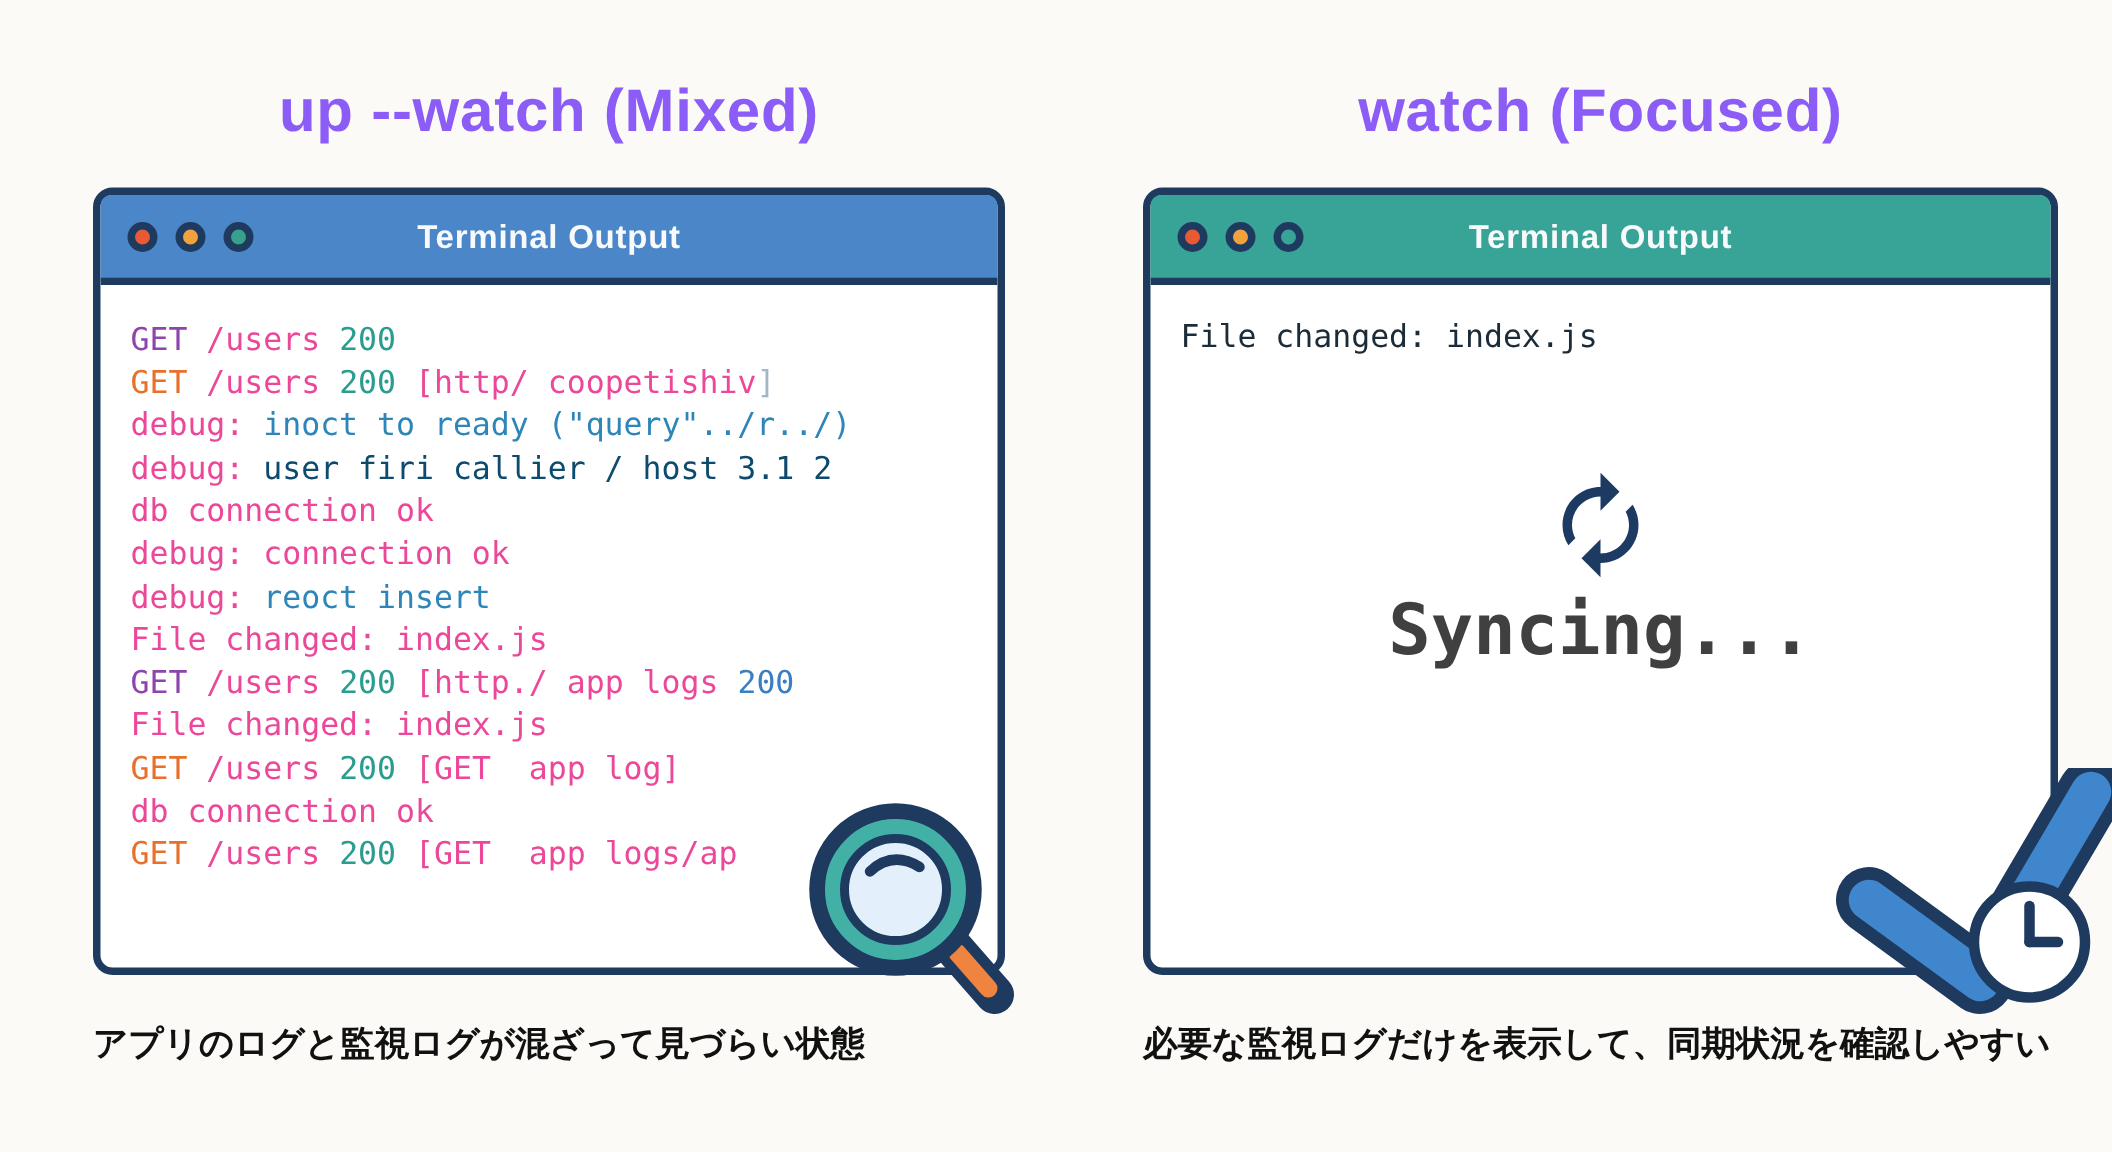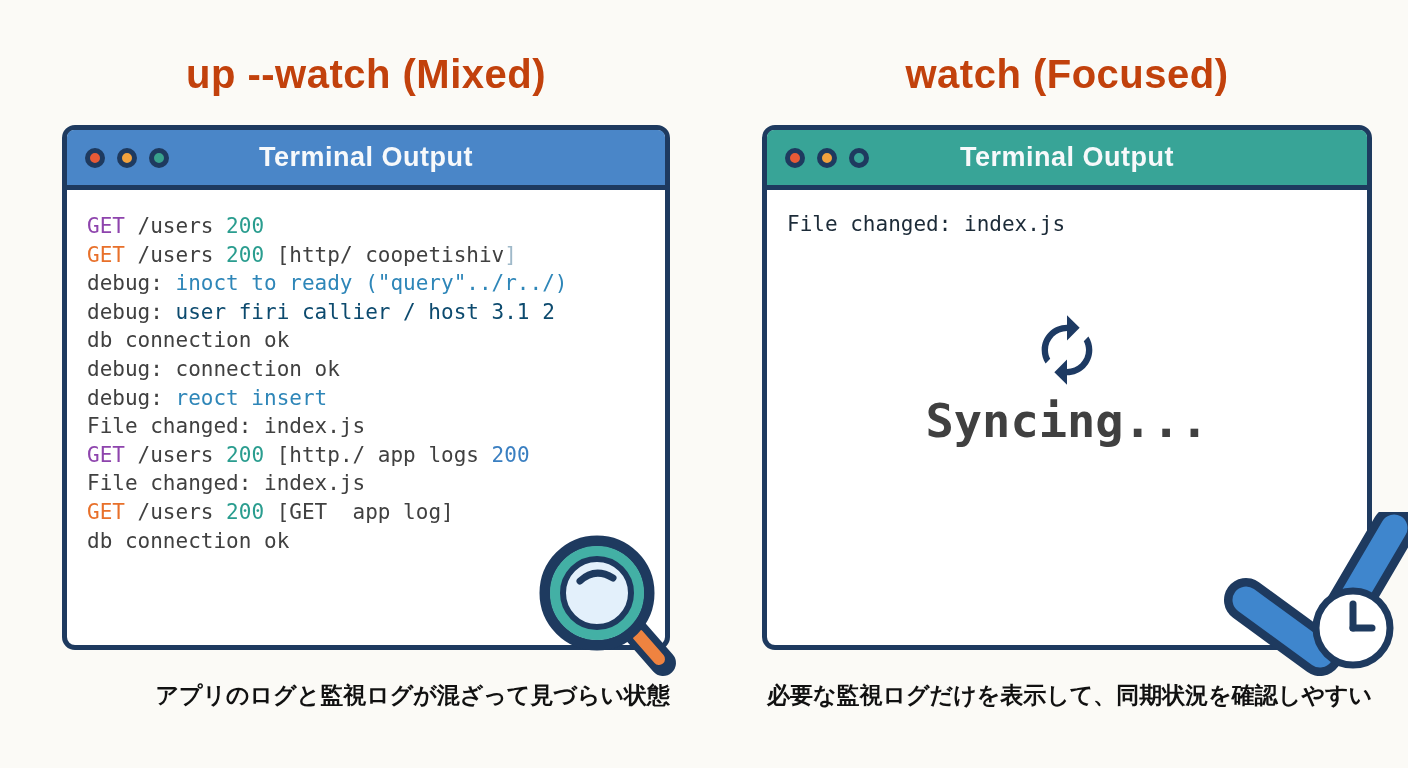--- a/index.html
+++ b/index.html
@@ -7,49 +7,49 @@
   body { font-family:"Liberation Sans", sans-serif; background:#fbfaf6; }
   .canvas { position:relative; width:1408px; height:768px; background:#fbfaf6; }
 
   .col { position:absolute; top:0; height:768px; }
   .col-left  { left:62px;  width:608px; }
   .col-right { left:738px; width:610px;margin-left:24px; }
 
   .panel-title {
     position:absolute; top:52px; left:0; width:100%;
     text-align:center; font-size:40px; font-weight:800;
-    color:#c2410c; letter-spacing:0.5px;
+    color:#8b5cf6; letter-spacing:0.5px;
   }
 
   .terminal {
     position:absolute; top:125px; left:0; width:100%; height:525px;
     background:#ffffff; border:5px solid #1e3a5f; border-radius:13px;
   }
   .t-header {
     position:relative; height:60px; display:flex; align-items:center;
     padding:0 18px; border-bottom:5px solid #1e3a5f;
     border-radius:7px 7px 0 0;
   }
   .t-title {
     position:absolute; left:0; right:0; text-align:center;
-    color:#f7f9fb; font-size:27px; font-weight:700; letter-spacing:0.5px;
+    color:#f7f9fb; font-size:22px; font-weight:700; letter-spacing:0.5px;
   }
   .dots { position:relative; display:flex; gap:12px; z-index:2; }
   .dot {
     width:20px; height:20px; border-radius:50%;
     border:5px solid #1e3a5f; background:transparent;
   }
 
   .t-body {
     position:relative; padding:22px 20px; height:455px; overflow:hidden;
     font-family:"DejaVu Sans Mono", monospace; font-size:21px;
   }
   .log-line { white-space:pre; line-height:28.6px; }
 
-  .c-dark     { color:#404040; }
+  .c-dark     { color:#ec4899; }
   .c-purple   { color:#8e44ad; }
   .c-orange   { color:#e8702a; }
   .c-teal     { color:#2a9d8f; }
   .c-cyan     { color:#2e86b8; }
   .c-tealcyan { color:#0c4a6e; }
   .c-blue     { color:#3a7fc1; }
   .c-light    { color:#9fb9c9; }
 
   .r-first-line {
     position:absolute; top:22px; left:20px;
@@ -57,21 +57,21 @@
     white-space:pre;
   }
   .sync-icon-wrap { position:absolute; top:122px; left:0; width:100%; text-align:center; }
   .syncing-text {
     position:absolute; top:203px; left:0; width:100%;
     text-align:center; font-size:47px; font-weight:800; color:#404040;
   }
 
   .caption {
     position:absolute; top:680px; left:0; width:100%;
-    text-align:right; font-size:23px; font-weight:700; color:#111111;
+    text-align:left; font-size:23px; font-weight:700; color:#111111;
   }
 
   .corner-icon { position:absolute; z-index:5; }
   .magnifier-pos { left:473px; top:531px; }
   .check-pos    { left:458px; top:512px; }
 </style>
 </head>
 <body>
 
 <div class="canvas">
@@ -94,20 +94,21 @@
           <div class="log-line"><span class="c-dark">debug:</span><span class="c-cyan"> inoct to ready ("query"../r../)</span></div>
           <div class="log-line"><span class="c-dark">debug:</span><span class="c-tealcyan"> user firi callier / host 3.1 2</span></div>
           <div class="log-line"><span class="c-dark">db connection ok</span></div>
           <div class="log-line"><span class="c-dark">debug:</span><span class="c-dark"> connection ok</span></div>
           <div class="log-line"><span class="c-dark">debug:</span><span class="c-cyan"> reoct insert</span></div>
           <div class="log-line"><span class="c-dark">File changed: index.js</span></div>
           <div class="log-line"><span class="c-purple">GET</span><span class="c-dark"> /users </span><span class="c-teal">200</span><span class="c-dark"> [http./ app logs </span><span class="c-blue">200</span></div>
           <div class="log-line"><span class="c-dark">File changed: index.js</span></div>
           <div class="log-line"><span class="c-orange">GET</span><span class="c-dark"> /users </span><span class="c-teal">200</span><span class="c-dark"> [GET  app log]</span></div>
           <div class="log-line"><span class="c-dark">db connection ok</span></div>
+          <div class="log-line"><span class="c-orange">GET</span><span class="c-dark"> /users </span><span class="c-teal">200</span><span class="c-dark"> [GET  app logs/ap</span></div>
         </div>
     </div>
 
     <svg class="corner-icon magnifier-pos" width="150" height="160" viewBox="0 0 150 160">
       <line x1="100" y1="100" x2="128" y2="132" stroke="#1e3a5f" stroke-width="26" stroke-linecap="round"></line>
       <line x1="103" y1="104" x2="124" y2="128" stroke="#ef8340" stroke-width="12" stroke-linecap="round"></line>
       <circle cx="62" cy="62" r="52" fill="none" stroke="#1e3a5f" stroke-width="11"></circle>
       <circle cx="62" cy="62" r="41" fill="#e3f0fb" stroke="#43b0a5" stroke-width="12"></circle>
       <circle cx="62" cy="62" r="34" fill="none" stroke="#1e3a5f" stroke-width="6"></circle>
       <path d="M45 50 Q60 36 78 47" fill="none" stroke="#1e3a5f" stroke-width="7" stroke-linecap="round"></path>

